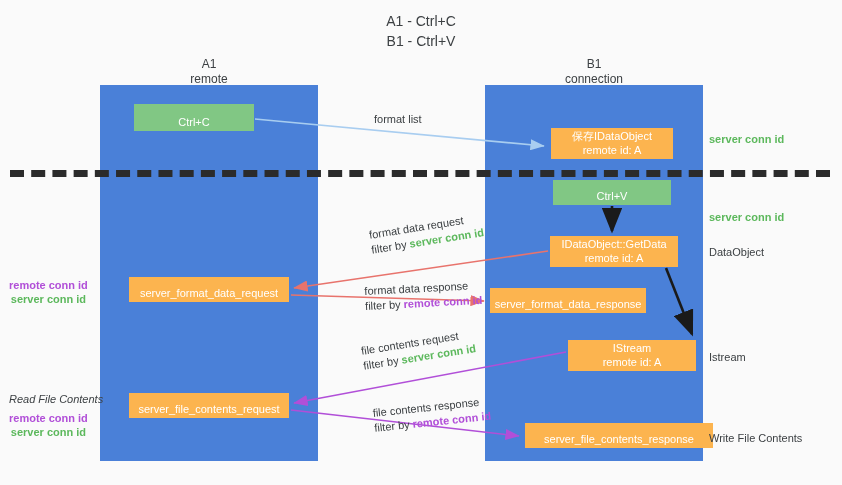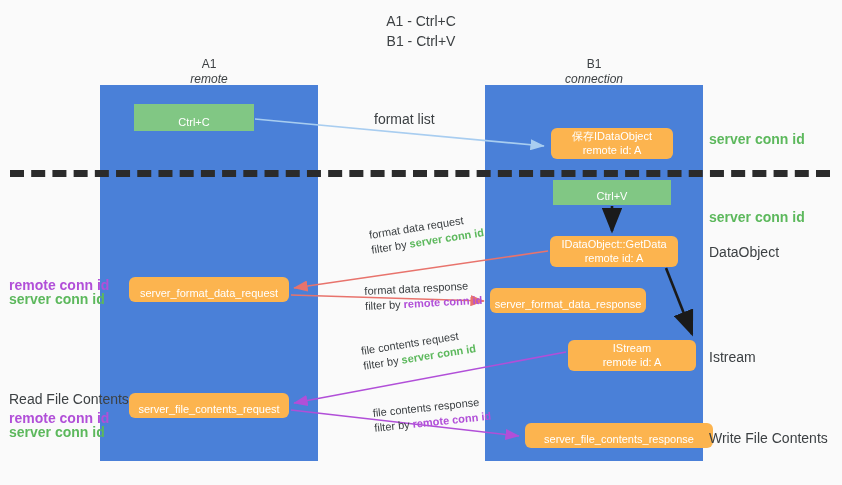--- a/index.html
+++ b/index.html
@@ -35,21 +35,21 @@
     position: absolute;
     text-align: center;
     font-size: 12px;
     line-height: 15px;
     color: #3c4043;
     width: 220px;
   }
   #header-a1 { left: 99px; top: 57px; }
   #header-b1 { left: 484px; top: 57px; }
   .col-header .ttl { display: block; }
-  .col-header .sub { display: block; font-style: italic; }
+  .col-header .sub { display: block; }
 
   
   #diagram-title {
     position: absolute;
     left: 0; top: 11px;
     width: 842px;
     text-align: center;
     font-size: 14px;
     line-height: 20px;
     color: #3c4043;
@@ -64,38 +64,39 @@
     align-items: center;
     justify-content: flex-end;
     color: #ffffff;
     font-size: 11px;
     line-height: 14px;
     text-align: center;
     padding: 2px 4px;
   }
   .box.green { background: #81c784; }
   .box.orange { background: #fcb košile; }
-  .box.orange { background: #fcb44f; border-radius: 6px; }
+  .box.orange { background: #fcb44f; }
 
   #box-ctrl-c   { left: 134px; top: 104px; width: 120px; height: 27px; }
   #box-idata    { left: 551px; top: 128px; width: 122px; height: 31px; }
   #box-ctrl-v   { left: 553px; top: 180px; width: 118px; height: 25px; }
   #box-getdata  { left: 550px; top: 236px; width: 128px; height: 31px; }
   #box-sfdreq   { left: 129px; top: 277px; width: 160px; height: 25px; }
   #box-sfdresp  { left: 490px; top: 288px; width: 156px; height: 25px; }
   #box-istream  { left: 568px; top: 340px; width: 128px; height: 31px; }
   #box-sfcreq   { left: 129px; top: 393px; width: 160px; height: 25px; }
   #box-sfcresp  { left: 525px; top: 423px; width: 188px; height: 25px; }
 
   
   .lbl {
     position: absolute;
-    font-size: 14px;
+    font-size: 11px;
     line-height: 14px;
     white-space: nowrap;
+    text-align: center;
   }
   .lbl.green  { color: #5cb85c; font-weight: bold; }
   .lbl.dark   { color: #3c4043; }
 
   .rot-group {
     position: absolute;
     font-size: 11px;
     line-height: 15px;
     white-space: nowrap;
     color: #3c4043;
@@ -108,21 +109,21 @@
   #lbl-server-1 { left: 709px; top: 132px; }
   #lbl-server-2 { left: 709px; top: 210px; }
   #lbl-dataobject { left: 709px; top: 245px; }
   #lbl-istream  { left: 709px; top: 350px; }
   #lbl-writefc  { left: 709px; top: 431px; }
 
   
   #lbl-left-conn-1 { left: 9px; top: 278px; }
   #lbl-left-conn-2 { left: 9px; top: 411px; }
   #lbl-left-conn-1 span, #lbl-left-conn-2 span { display: block; }
-  #lbl-readfc { left: 9px; top: 392px; }
+  #lbl-readfc { left: 9px; top: 392px; font-style: italic; }
 
   
   #lbl-format-list { left: 374px; top: 112px; }
 
   #grp-fdreq {
     left: 368px; top: 228px;
     transform: rotate(-9deg);
     transform-origin: left top;
   }
   #grp-fdresp {

